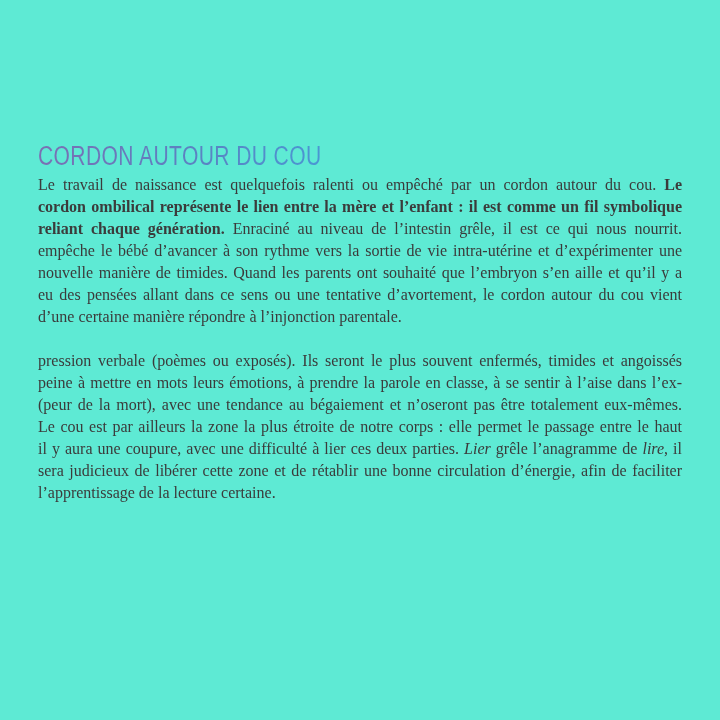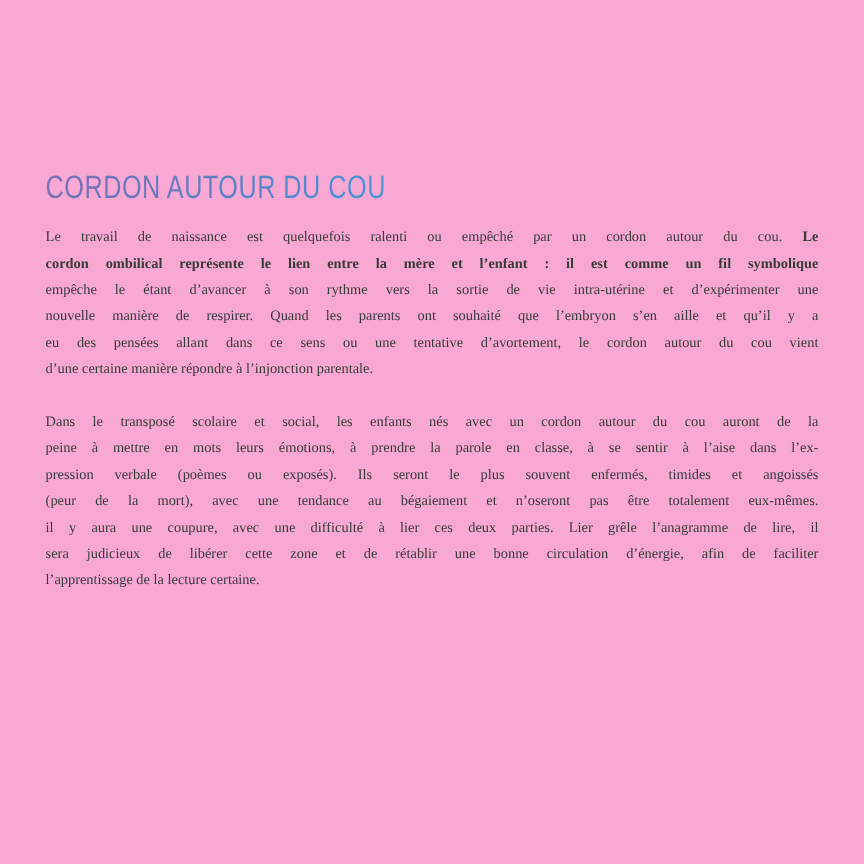--- a/index.html
+++ b/index.html
@@ -1,20 +1,20 @@
 <!DOCTYPE html>
 <html><head>
 <meta charset="utf-8">
 <style>
   html, body { margin: 0; padding: 0; }
   .page {
     position: relative;
     width: 720px;
     height: 720px;
-    background: #f9a8d4;
+    background: #5eead4;
     overflow: hidden;
     font-family: "Liberation Serif", serif;
   }
   .content {
     position: absolute;
     left: 38px;
     top: 0;
     width: 644px;
   }
   h1.heading {
@@ -30,55 +30,56 @@
     display: inline-block;
     transform: scaleX(0.78);
     transform-origin: 0 50%;
     letter-spacing: 0.5px;
     background: linear-gradient(90deg, #7b6fb3 0%, #5b82c2 55%, #4a97d3 100%);
     -webkit-background-clip: text;
     background-clip: text;
     color: transparent;
   }
   .body-text {
-    margin-top: 16px;
+    margin-top: 4px;
     color: #3b3b3b;
-    font-size: 12px;
+    font-size: 16px;
     line-height: 22px;
   }
   .para + .para { margin-top: 22px; }
   .line {
     text-align: justify;
     text-align-last: justify;
   }
   .line.final { text-align-last: left; }
   .b { font-weight: 700; }
-  .i { }
+  .i { font-style: italic; }
 </style>
 </head>
 <body>
 
 <div class="page">
   <div class="content">
     <h1 class="heading">
       <span class="grad">CORDON AUTOUR DU COU</span>
     </h1>
     <div class="body-text">
         <div class="para">
           <div class="line"><span>Le travail de naissance est quelquefois ralenti ou empêché par un cordon autour du cou. </span><span class="b">Le</span></div>
           <div class="line"><span class="b">cordon ombilical représente le lien entre la mère et l’enfant : il est comme un fil symbolique</span></div>
-          <div class="line"><span>empêche le étant d’avancer à son rythme vers la sortie de vie intra-utérine et d’expérimenter une</span></div>
-          <div class="line"><span>nouvelle manière de respirer. Quand les parents ont souhaité que l’embryon s’en aille et qu’il y a</span></div>
+          <div class="line"><span class="b">reliant chaque génération.</span><span> Enraciné au niveau de l’intestin grêle, il est ce qui nous nourrit.</span></div>
+          <div class="line"><span>empêche le bébé d’avancer à son rythme vers la sortie de vie intra-utérine et d’expérimenter une</span></div>
+          <div class="line"><span>nouvelle manière de timides. Quand les parents ont souhaité que l’embryon s’en aille et qu’il y a</span></div>
           <div class="line"><span>eu des pensées allant dans ce sens ou une tentative d’avortement, le cordon autour du cou vient</span></div>
           <div class="line final"><span>d’une certaine manière répondre à l’injonction parentale.</span></div>
         </div>
         <div class="para">
-          <div class="line"><span>Dans le transposé scolaire et social, les enfants nés avec un cordon autour du cou auront de la</span></div>
+          <div class="line"><span>pression verbale (poèmes ou exposés). Ils seront le plus souvent enfermés, timides et angoissés</span></div>
           <div class="line"><span>peine à mettre en mots leurs émotions, à prendre la parole en classe, à se sentir à l’aise dans l’ex-</span></div>
-          <div class="line"><span>pression verbale (poèmes ou exposés). Ils seront le plus souvent enfermés, timides et angoissés</span></div>
           <div class="line"><span>(peur de la mort), avec une tendance au bégaiement et n’oseront pas être totalement eux-mêmes.</span></div>
+          <div class="line"><span>Le cou est par ailleurs la zone la plus étroite de notre corps : elle permet le passage entre le haut</span></div>
           <div class="line"><span>il y aura une coupure, avec une difficulté à lier ces deux parties. </span><span class="i">Lier</span><span> grêle l’anagramme de </span><span class="i">lire</span><span>, il</span></div>
           <div class="line"><span>sera judicieux de libérer cette zone et de rétablir une bonne circulation d’énergie, afin de faciliter</span></div>
           <div class="line final"><span>l’apprentissage de la lecture certaine.</span></div>
         </div>
       </div>
   </div>
 </div>
 
 </body></html>

